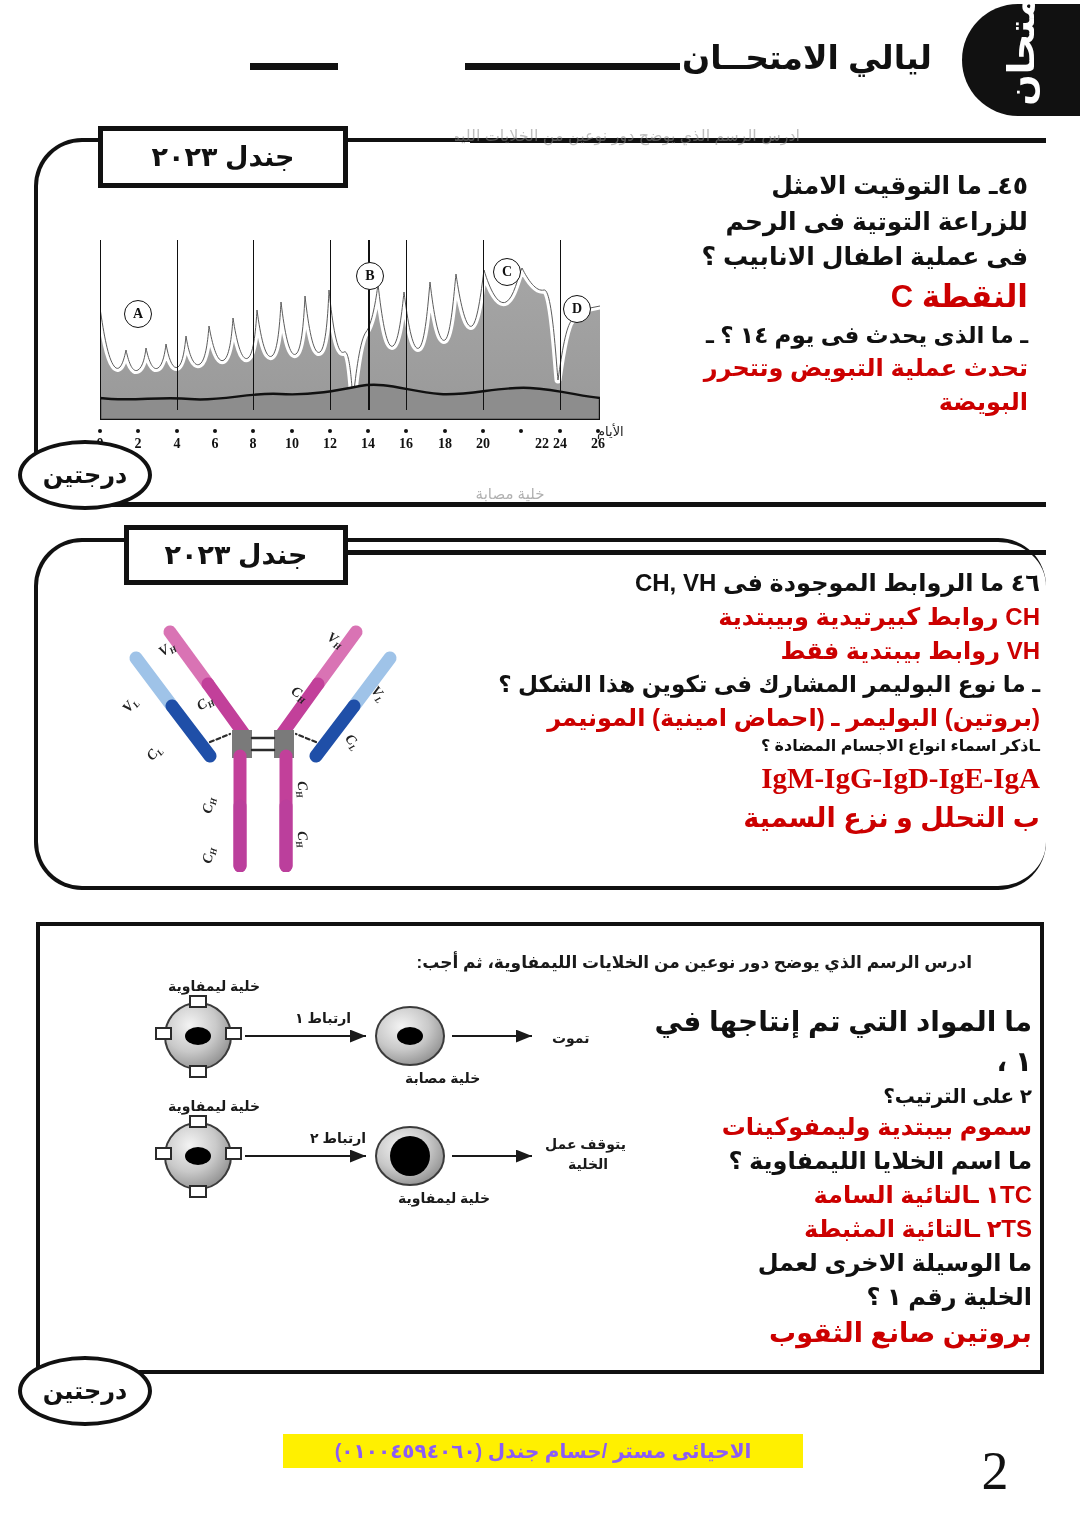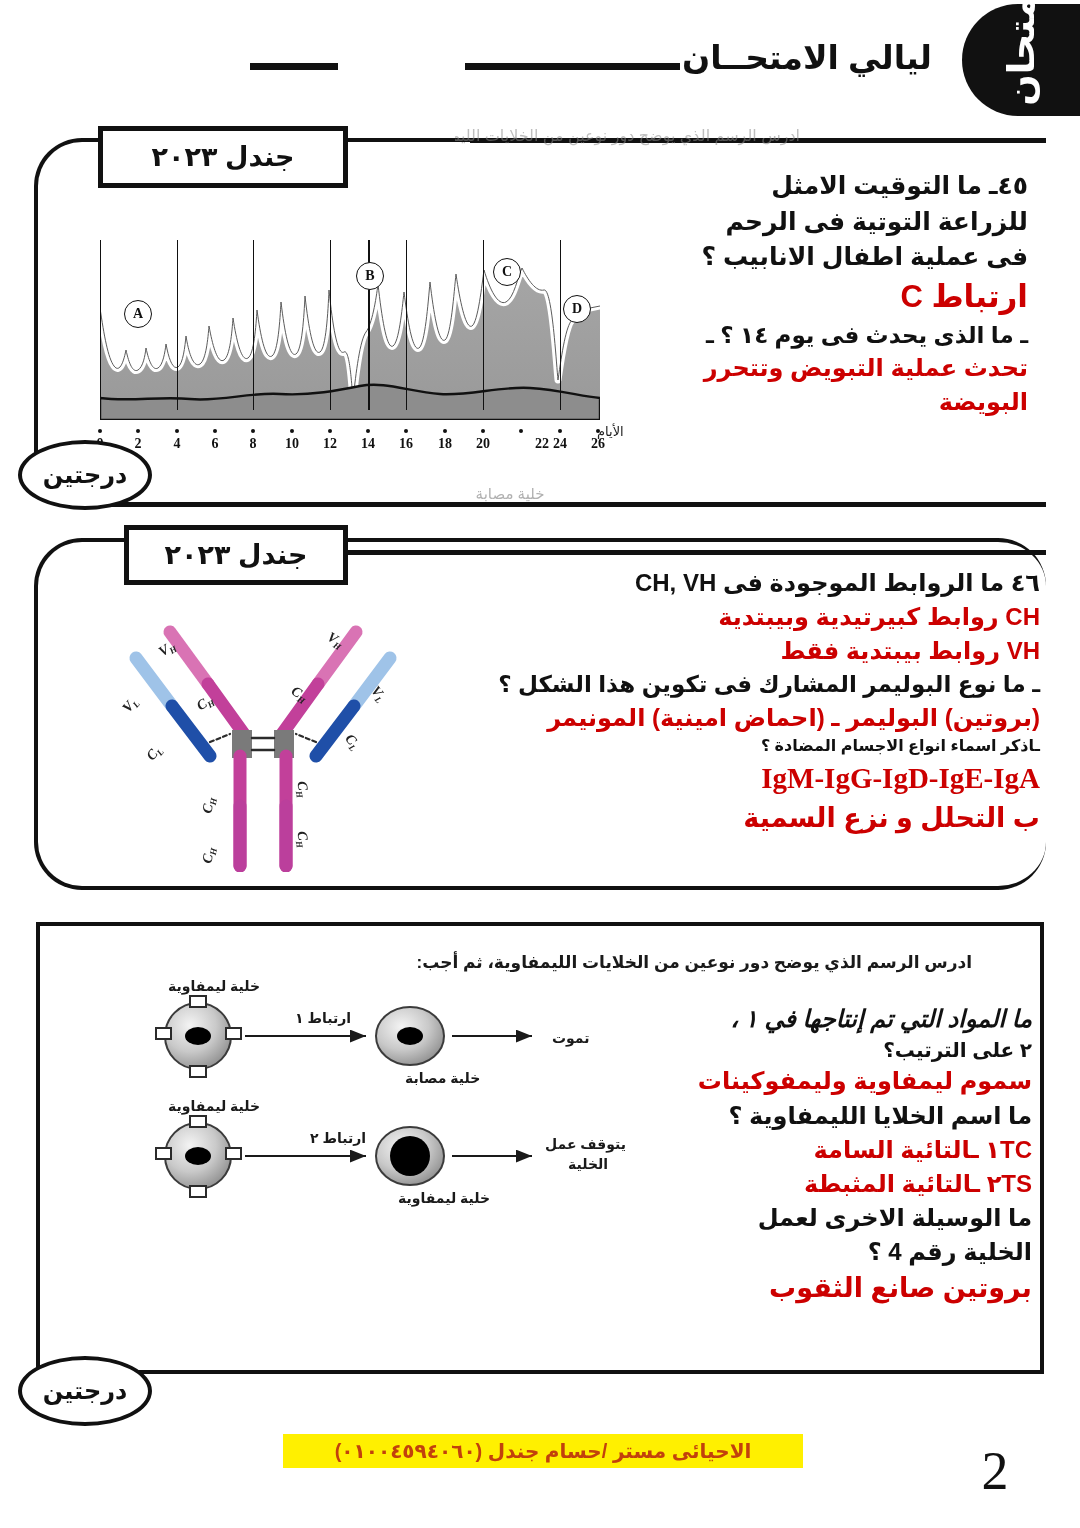--- a/index.html
+++ b/index.html
@@ -114,21 +114,21 @@
     font-size:17px;font-weight:700;color:#1a1a1a;text-align:right;direction:rtl;
   }
   .lymph{position:absolute;top:978px;left:120px;width:530px;height:240px;}
   .lbl{position:absolute;font-size:14px;font-weight:700;color:#1a1a1a;white-space:nowrap;direction:rtl;}
   .arrowlbl{position:absolute;font-size:14px;font-weight:700;color:#1a1a1a;white-space:nowrap;direction:rtl;}
 
   
   .footer-hl{
     position:absolute;top:1434px;left:283px;width:520px;height:34px;
     background:#fff000;display:flex;align-items:center;justify-content:center;
-    font-size:20px;font-weight:700;color:#c2410c;direction:rtl;white-space:nowrap;
+    font-size:20px;font-weight:700;color:#8b5cf6;direction:rtl;white-space:nowrap;
   }
   .pagenum{
     position:absolute;top:1440px;left:955px;width:80px;
     font-size:54px;font-weight:400;color:#111;text-align:center;
     font-family:"Liberation Serif",serif;
   }
 </style>
 </head>
 <body>
 
@@ -289,21 +289,21 @@
         <div class="ticklbl" style="left:460px;">24</div>
       <div class="tickdot" style="left:498px;"></div> 
         <div class="ticklbl" style="left:498px;">26</div>
     </div>
   </div>
 
   <div class="qcol" id="q45">
     <div class="q-black">٤٥ـ ما التوقيت الامثل</div>
     <div class="q-black">للزراعة التوتية فى الرحم</div>
     <div class="q-black">فى عملية اطفال الانابيب ؟</div>
-    <div class="q-red" style="font-size:31px;">ارتباط C</div>
+    <div class="q-red" style="font-size:31px;">النقطة C</div>
     <div class="q-black" style="font-size:23px;">ـ ما الذى يحدث فى يوم ١٤ ؟  ـ</div>
     <div class="q-red-sm">تحدث عملية التبويض وتتحرر</div>
     <div class="q-red-sm">البويضة</div>
   </div>
 
   <div class="sec2"></div>
   <div class="sec2-top-rule"></div>
   <div class="tagbox" id="tag2">جندل ٢٠٢٣</div>
 
   <svg class="antibody" viewBox="0 0 290 262">
@@ -410,27 +410,27 @@
   <div class="lbl" style="top:1070px;left:405px;">خلية مصابة</div>
   <div class="lbl" style="top:1030px;left:552px;">تموت</div>
 
   <div class="lbl" style="top:1098px;left:168px;">خلية ليمفاوية</div>
   <div class="arrowlbl" style="top:1130px;left:310px;">ارتباط ٢</div>
   <div class="lbl" style="top:1190px;left:398px;">خلية ليمفاوية</div>
   <div class="lbl" style="top:1136px;left:545px;">يتوقف عمل</div>
   <div class="lbl" style="top:1156px;left:568px;">الخلية</div>
 
   <div class="qcol" id="q47">
-    <div class="q-black" style="font-size:24px;font-style:italic;">ما المواد التي تم إنتاجها في ١ ،</div>
+    <div class="q-black" style="font-size:28px;">ما المواد التي تم إنتاجها في ١ ،</div>
     <div class="q-black" style="font-size:20px;">٢ على الترتيب؟</div>
-    <div class="q-red-sm">سموم ليمفاوية وليمفوكينات</div>
+    <div class="q-red-sm">سموم بيبتدية وليمفوكينات</div>
     <div class="q-black" style="font-size:24px;">ما اسم الخلايا الليمفاوية ؟</div>
     <div class="q-red-sm">١TC ـالتائية السامة</div>
     <div class="q-red-sm">٢TS ـالتائية المثبطة</div>
     <div class="q-black" style="font-size:24px;">ما الوسيلة الاخرى لعمل</div>
-    <div class="q-black" style="font-size:24px;">الخلية رقم 4 ؟</div>
+    <div class="q-black" style="font-size:24px;">الخلية رقم ١ ؟</div>
     <div class="q-red">بروتين صانع الثقوب</div>
   </div>
 
   <div class="footer-hl">الاحيائى مستر /حسام جندل  (٠١٠٠٤٥٩٤٠٦٠)</div>
   <div class="pagenum">2</div>
 
 </div>
 
 </body></html>

